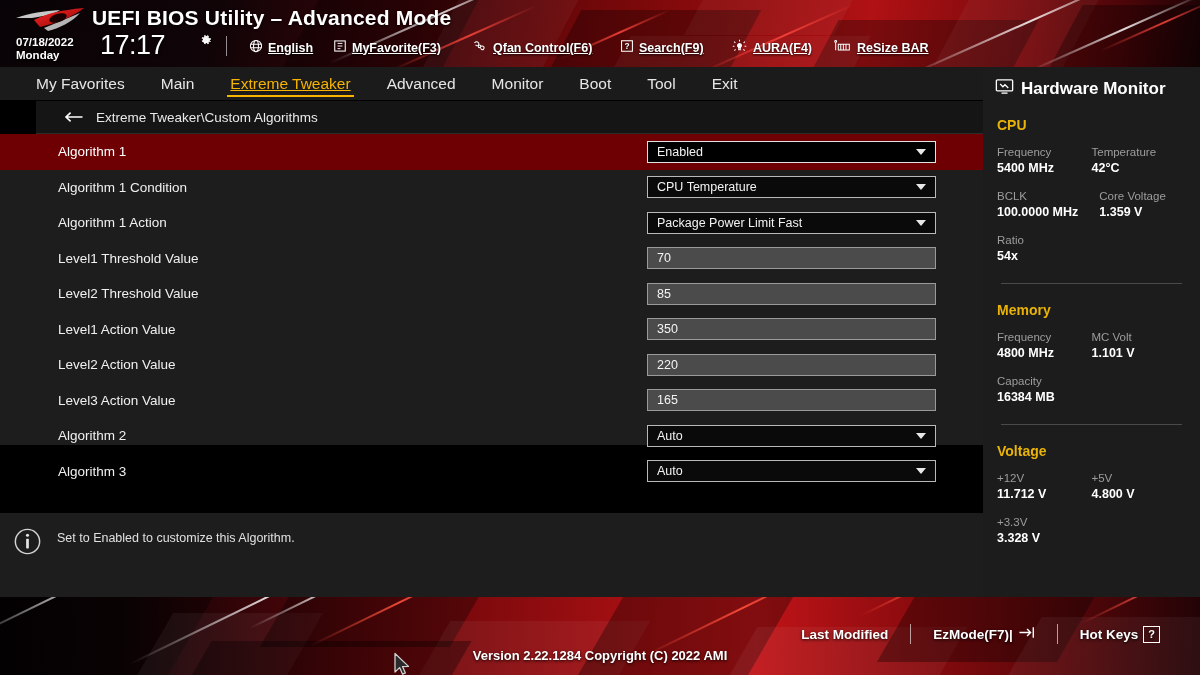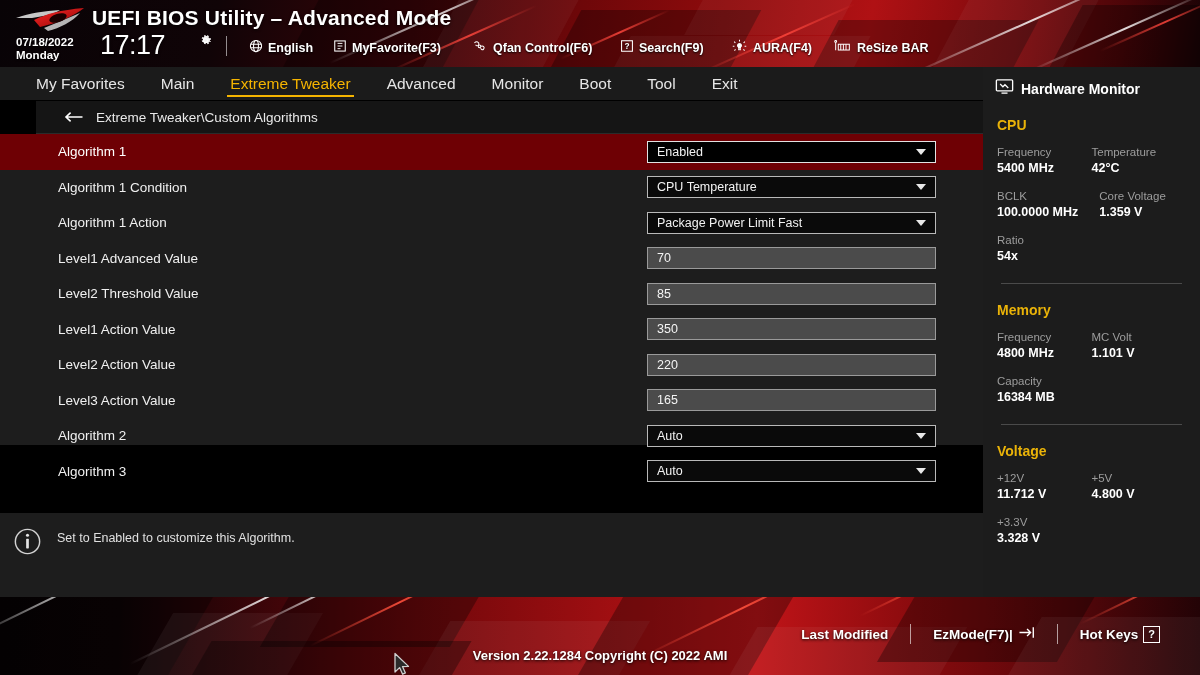--- a/index.html
+++ b/index.html
@@ -45,35 +45,35 @@
               font-size:11.5px; font-weight:600; line-height:12.5px; color:#fff;
               text-shadow:0 1px 2px rgba(0,0,0,.9); }
   .clock { position:absolute; left:100px; top:30px; font-size:27px; font-weight:400;
            color:#fff; letter-spacing:-.5px; text-shadow:0 1px 3px rgba(0,0,0,.9); }
   .gear-ico { position:absolute; left:198px; top:33px; width:15px; height:15px; }
   .vsep { position:absolute; top:36px; width:1px; height:20px; background:rgba(255,255,255,.55); }
 
   .tool-item {
     position:absolute; top:39px; display:flex; align-items:center; gap:5px;
     font-size:12.5px; font-weight:700; color:#ffffff;
-    text-shadow:0 1px 2px rgba(0,0,0,.95); white-space:nowrap;
+    text-shadow:0 1px 2px rgba(0,0,0,.95); white-space:nowrap;text-decoration:underline;
   }
   .tool-item svg { flex:none; }
 
   
   .navbar {
     position:absolute; left:0; top:67px; width:983px; height:34px;
     background:#1b1b1b; border-bottom:1px solid #000;
     display:flex; align-items:center; padding-left:18px; gap:0;
   }
   .tab {
     font-size:15.5px; color:#e6e6e6; padding:0 18px; line-height:30px;
     white-space:nowrap; position:relative; cursor:pointer;
   }
-  .tab.active { color:#f5b400; font-weight:500; }
+  .tab.active { color:#f5b400; font-weight:500;text-decoration:underline; }
   .tab.active::after {
     content:""; position:absolute; left:15px; right:15px; bottom:2px;
     height:2px; background:#f5b400;
   }
 
   
   .crumbbar {
     position:absolute; left:0; top:101px; width:983px; height:33px;
     background:#151515; display:flex; align-items:center; padding-left:28px; gap:12px;
     border-bottom:1px solid #2b2b2b;
@@ -129,21 +129,21 @@
   .help-txt { font-size:12.5px; color:#e0e0e0; font-weight:400; padding-top:4px; }
 
   
   .hwm {
     position:absolute; left:983px; top:67px; width:217px; height:530px;
     background:#1c1c1c; padding:0 0 0 0;
   }
   .hwm-head {
     display:flex; align-items:center; gap:7px; padding:11px 0 0 12px;
   }
-  .hwm-head .t { font-size:14px; font-weight:600; color:#ffffff; }
+  .hwm-head .t { font-size:17px; font-weight:600; color:#ffffff; }
   .hwm-body { padding:0 14px 0 14px; }
   .hwm-sect {
     color:#eab308; font-size:14px; font-weight:600; margin-top:18px; margin-bottom:2px;
   }
   .hwm-grid { display:flex; margin-top:12px; }
   .hwm-cell { flex:1; min-width:0; }
   .hwm-cell.wide { flex:1.18; }
   .hwm-k { font-size:11.5px; color:#9d9d9d; line-height:15px; white-space:nowrap; }
   .hwm-v { font-size:12.5px; color:#ffffff; font-weight:700; line-height:17px; white-space:nowrap; }
   .hwm-div { height:1px; background:#4a4a4a; margin:18px 4px 0 4px; }
@@ -351,21 +351,21 @@
       <span class="lbl">Algorithm 1 Action</span>
       <span class="ctl">
         <span class="dd">
           <span>Package Power Limit Fast</span>
           <span class="caret"></span>
         </span>
       </span>
     </div>
 
     <div class="row">
-      <span class="lbl">Level1 Advanced Value</span>
+      <span class="lbl">Level1 Threshold Value</span>
       <span class="ctl">
         <span class="num">
           <span>70</span>
         </span>
       </span>
     </div>
 
     <div class="row">
       <span class="lbl">Level2 Threshold Value</span>
       <span class="ctl">

